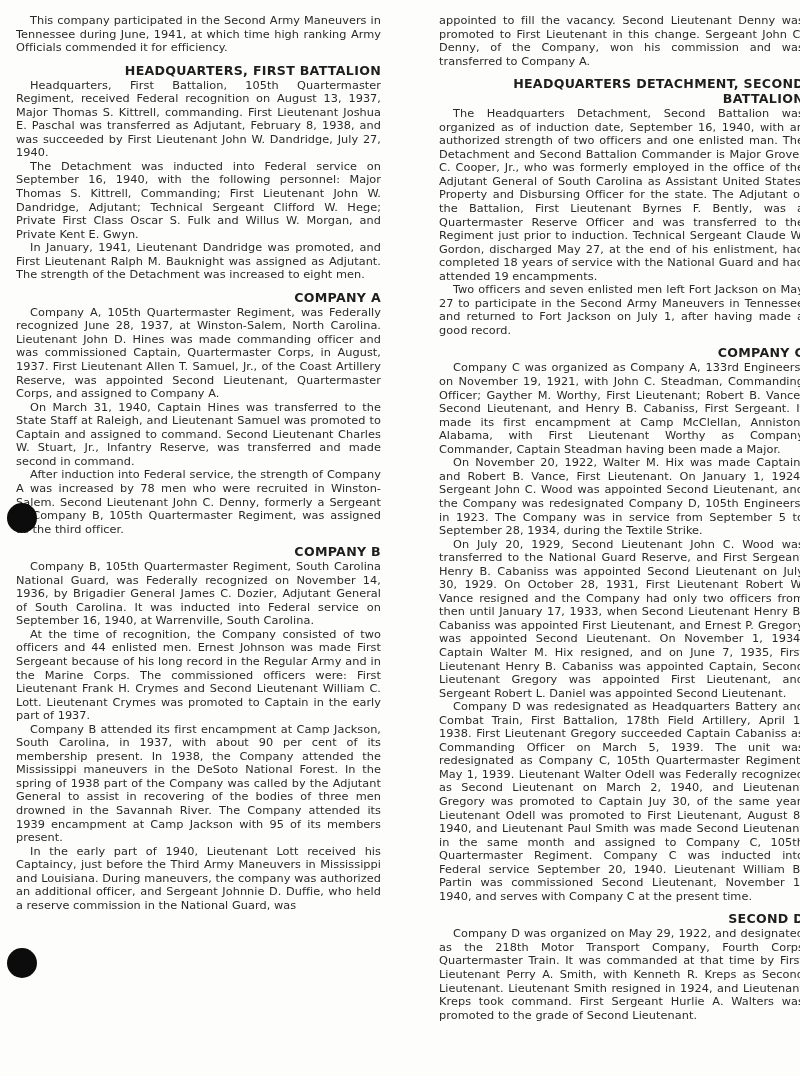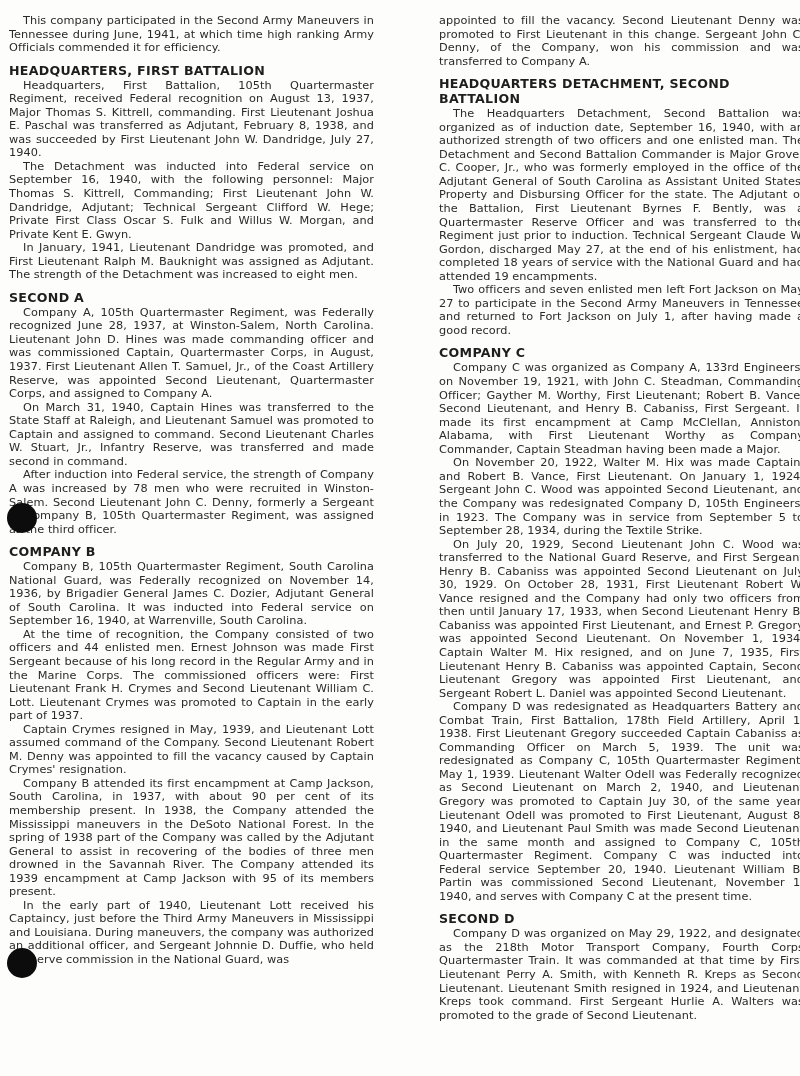--- a/index.html
+++ b/index.html
@@ -7,51 +7,50 @@
     width: 800px; height: 1076px; overflow: hidden;
     background: #fdfdfb; position: relative;
     font-family: "DejaVu Sans", sans-serif;
     color: #2a2a2a;
   }
   .col {
     position: absolute; top: 14px; width: 365px;
     font-size: 11.3px; line-height: 13.55px;
     text-align: justify; letter-spacing: 0.05px;
   }
-  .col.left { left: 9px; }
+  .col.left { left: 16px; }
   .col.right { left: 439px; }
   .col p { margin: 0; text-indent: 14px; }
   .col h2 {
-    margin: 8px 0 1px 0; text-align: left;
+    margin: 8px 0 1px 0; text-align: right;
     font-size: 12.6px; font-weight: bold; letter-spacing: 0.3px;
     line-height: 15px; color: #1e1e1e;
   }
   .col p.cont { text-indent: 0; }
   .punch {
     position: absolute; width: 30px; height: 30px; border-radius: 50%;
     background: #0c0c0c;
   }
 </style>
 </head>
 <body>
 
 <div class="col left">
   <p>This company participated in the Second Army Maneuvers in Tennessee during June, 1941, at which time high ranking Army Officials commended it for efficiency.</p>
   <h2>HEADQUARTERS, FIRST BATTALION</h2>
   <p>Headquarters, First Battalion, 105th Quartermaster Regiment, received Federal recognition on August 13, 1937, Major Thomas S. Kittrell, commanding. First Lieutenant Joshua E. Paschal was transferred as Adjutant, February 8, 1938, and was succeeded by First Lieutenant John W. Dandridge, July 27, 1940.</p>
   <p>The Detachment was inducted into Federal service on September 16, 1940, with the following personnel: Major Thomas S. Kittrell, Commanding; First Lieutenant John W. Dandridge, Adjutant; Technical Sergeant Clifford W. Hege; Private First Class Oscar S. Fulk and Willus W. Morgan, and Private Kent E. Gwyn.</p>
   <p>In January, 1941, Lieutenant Dandridge was promoted, and First Lieutenant Ralph M. Bauknight was assigned as Adjutant. The strength of the Detachment was increased to eight men.</p>
-  <h2>SECOND A</h2>
+  <h2>COMPANY A</h2>
   <p>Company A, 105th Quartermaster Regiment, was Federally recognized June 28, 1937, at Winston-Salem, North Carolina. Lieutenant John D. Hines was made commanding officer and was commissioned Captain, Quartermaster Corps, in August, 1937. First Lieutenant Allen T. Samuel, Jr., of the Coast Artillery Reserve, was appointed Second Lieutenant, Quartermaster Corps, and assigned to Company A.</p>
   <p>On March 31, 1940, Captain Hines was transferred to the State Staff at Raleigh, and Lieutenant Samuel was promoted to Captain and assigned to command. Second Lieutenant Charles W. Stuart, Jr., Infantry Reserve, was transferred and made second in command.</p>
   <p>After induction into Federal service, the strength of Company A was increased by 78 men who were recruited in Winston-Salem. Second Lieutenant John C. Denny, formerly a Sergeant in Company B, 105th Quartermaster Regiment, was assigned as the third officer.</p>
   <h2>COMPANY B</h2>
   <p>Company B, 105th Quartermaster Regiment, South Carolina National Guard, was Federally recognized on November 14, 1936, by Brigadier General James C. Dozier, Adjutant General of South Carolina. It was inducted into Federal service on September 16, 1940, at Warrenville, South Carolina.</p>
   <p>At the time of recognition, the Company consisted of two officers and 44 enlisted men. Ernest Johnson was made First Sergeant because of his long record in the Regular Army and in the Marine Corps. The commissioned officers were: First Lieutenant Frank H. Crymes and Second Lieutenant William C. Lott. Lieutenant Crymes was promoted to Captain in the early part of 1937.</p>
-  <p>Captain Crymes resigned in May, 1939, and Lieutenant Lott assumed command of the Company. Second Lieutenant Robert M. Denny was appointed to fill the vacancy caused by Captain Crymes' resignation.</p>
   <p>Company B attended its first encampment at Camp Jackson, South Carolina, in 1937, with about 90 per cent of its membership present. In 1938, the Company attended the Mississippi maneuvers in the DeSoto National Forest. In the spring of 1938 part of the Company was called by the Adjutant General to assist in recovering of the bodies of three men drowned in the Savannah River. The Company attended its 1939 encampment at Camp Jackson with 95 of its members present.</p>
   <p>In the early part of 1940, Lieutenant Lott received his Captaincy, just before the Third Army Maneuvers in Mississippi and Louisiana. During maneuvers, the company was authorized an additional officer, and Sergeant Johnnie D. Duffie, who held a reserve commission in the National Guard, was</p>
 </div>
 
 <div class="col right">
   <p class="cont">appointed to fill the vacancy. Second Lieutenant Denny was promoted to First Lieutenant in this change. Sergeant John C. Denny, of the Company, won his commission and was transferred to Company A.</p>
   <h2>HEADQUARTERS DETACHMENT, SECOND BATTALION</h2>
   <p>The Headquarters Detachment, Second Battalion was organized as of induction date, September 16, 1940, with an authorized strength of two officers and one enlisted man. The Detachment and Second Battalion Commander is Major Grover C. Cooper, Jr., who was formerly employed in the office of the Adjutant General of South Carolina as Assistant United States' Property and Disbursing Officer for the state. The Adjutant of the Battalion, First Lieutenant Byrnes F. Bently, was a Quartermaster Reserve Officer and was transferred to the Regiment just prior to induction. Technical Sergeant Claude W. Gordon, discharged May 27, at the end of his enlistment, had completed 18 years of service with the National Guard and had attended 19 encampments.</p>
   <p>Two officers and seven enlisted men left Fort Jackson on May 27 to participate in the Second Army Maneuvers in Tennessee and returned to Fort Jackson on July 1, after having made a good record.</p>
   <h2>COMPANY C</h2>

